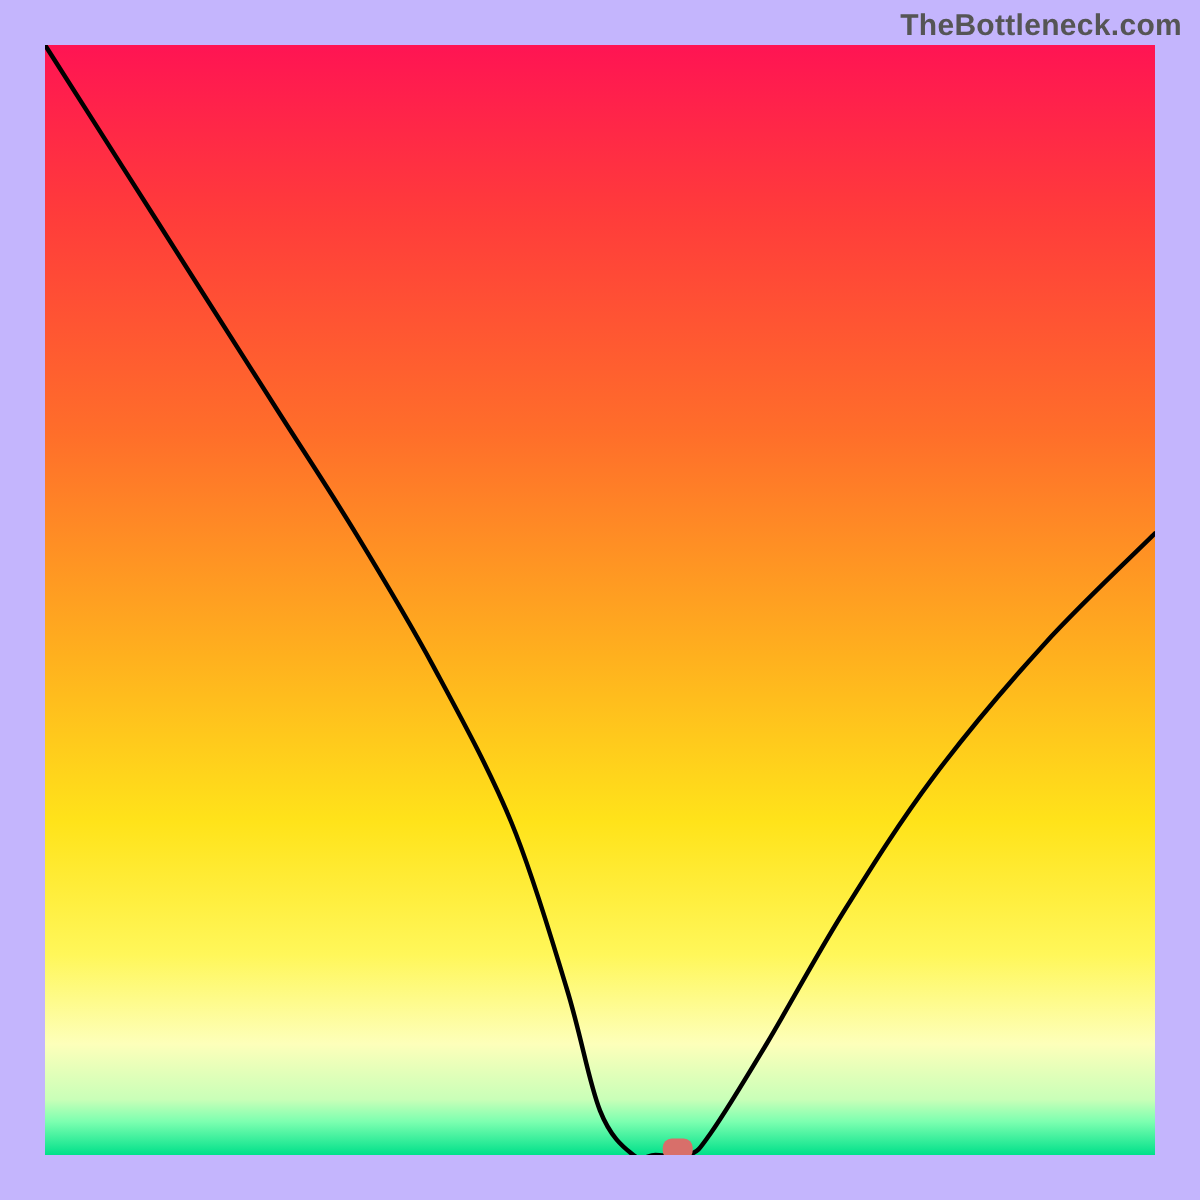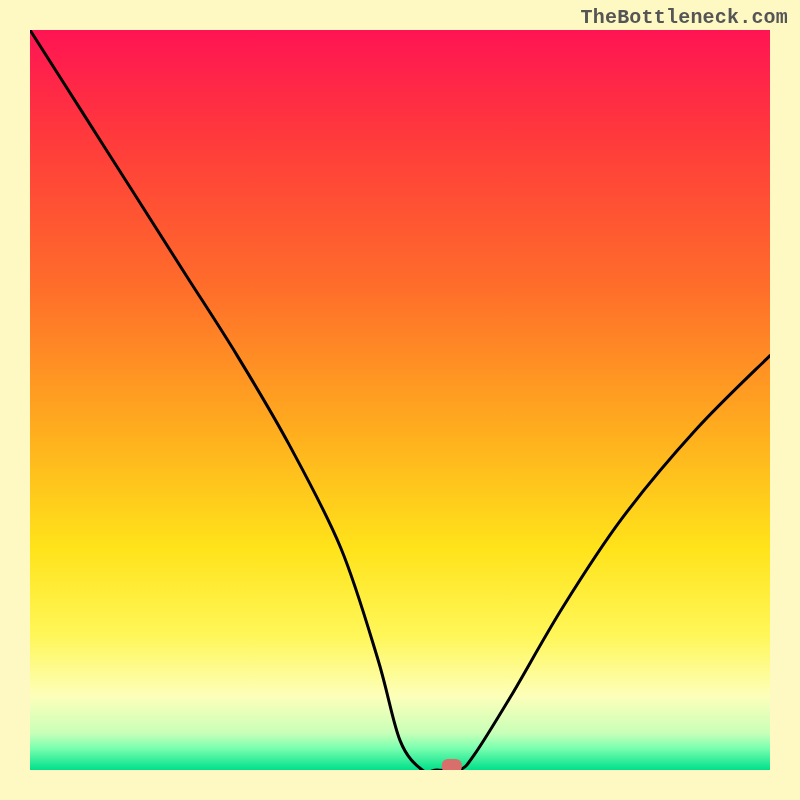--- a/index.html
+++ b/index.html
@@ -6,23 +6,22 @@
     margin: 0;
     padding: 0;
     width: 800px;
     height: 800px;
     overflow: hidden;
     font-family: Arial, Helvetica, sans-serif;
   }
   .frame {
     width: 800px;
     height: 800px;
-    background: #fef9c3;
+    background: #c4b5fd;
     position: relative;
-    font-family: Liberation Mono, monospace;
   }
   .watermark {
     position: absolute;
     top: 6px;
     right: 12px;
     color: #555;
     font-size: 20px;
     font-weight: 600;
     letter-spacing: 0.2px;
     z-index: 3;

